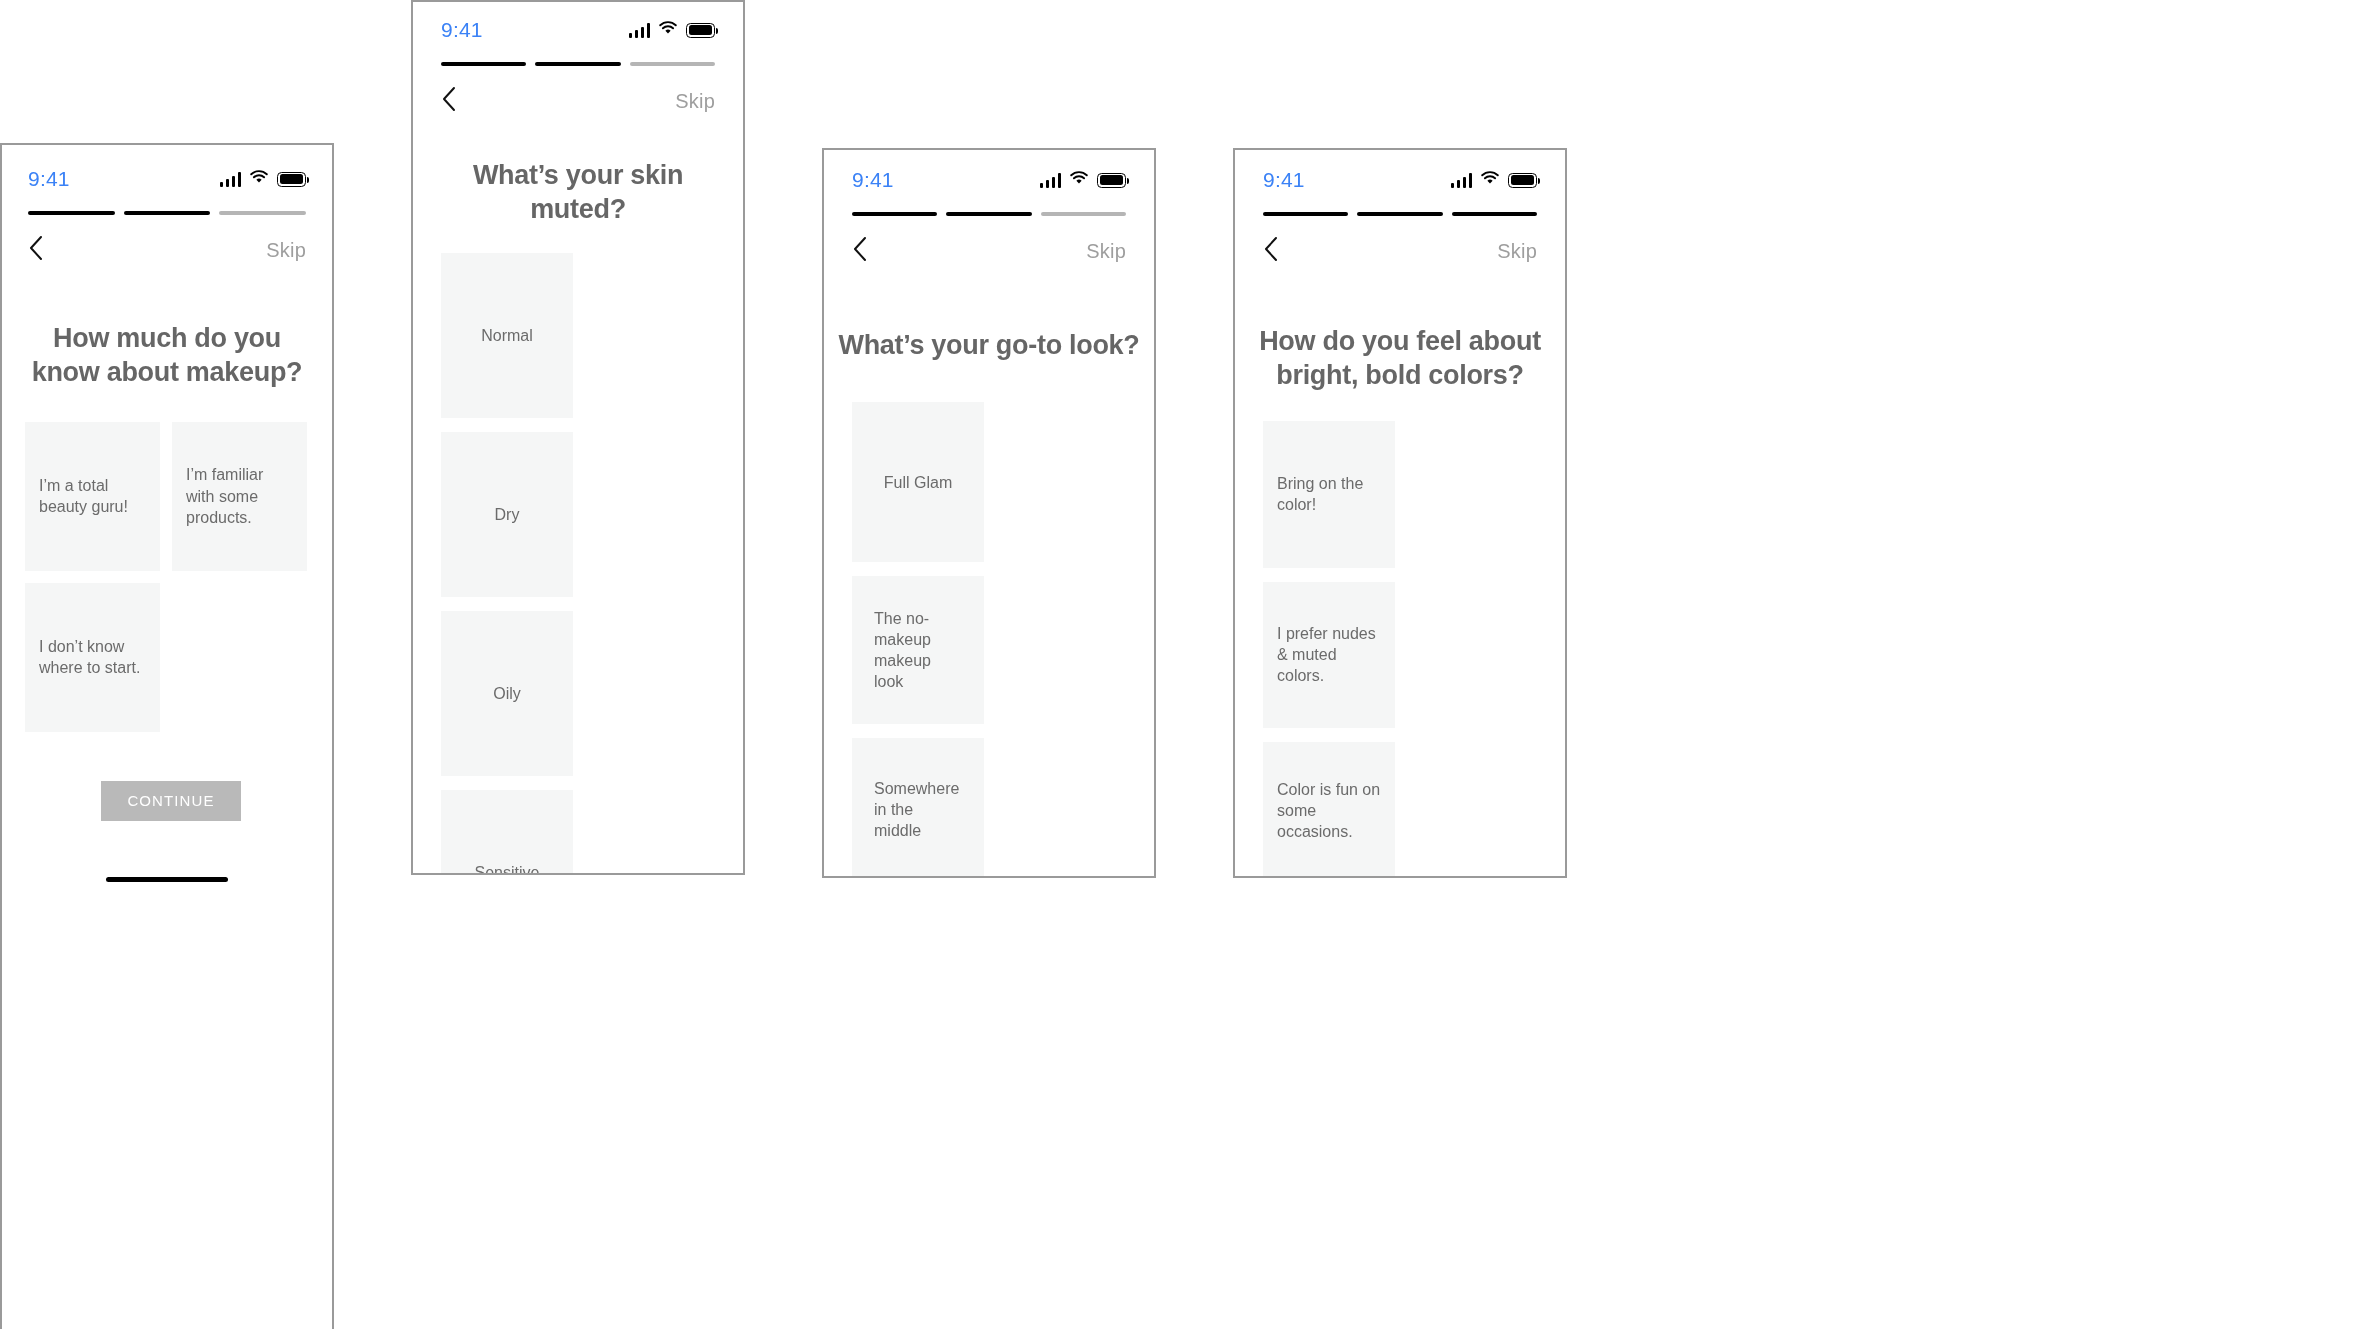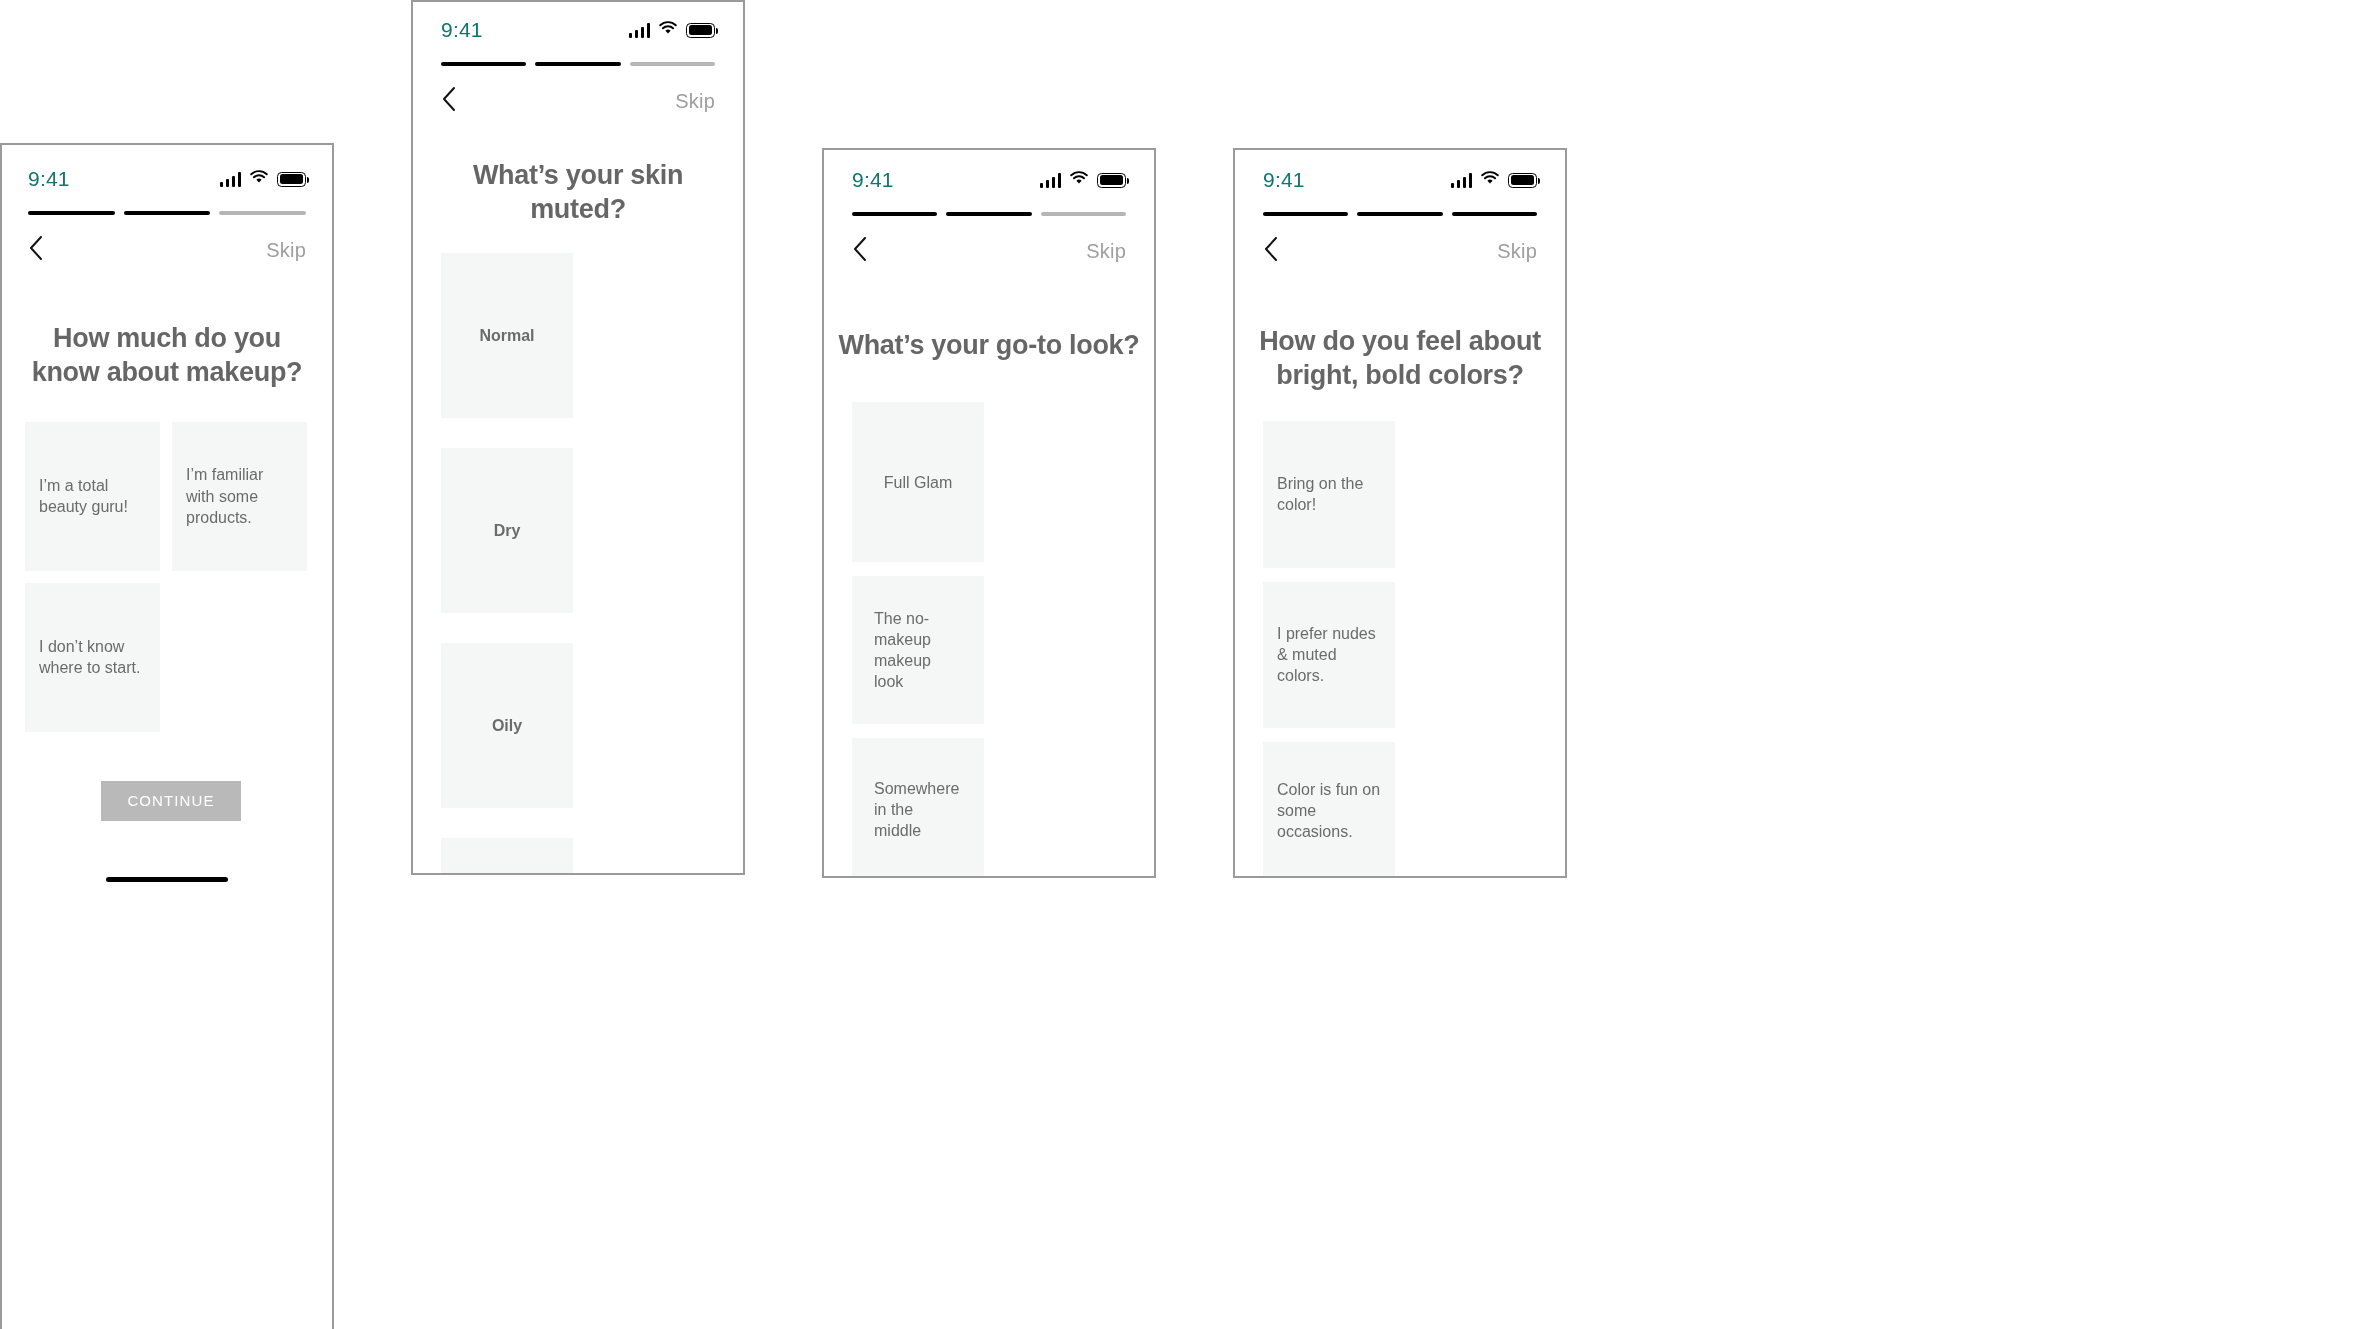--- a/index.html
+++ b/index.html
@@ -29,21 +29,21 @@
   
   .statusbar {
     display: flex;
     align-items: center;
     justify-content: space-between;
     box-sizing: border-box;
   }
   .status-time {
     font-size: 21px;
     font-weight: 500;
-    color: #0f766e;
+    color: #3b82f6;
     letter-spacing: 0.2px;
     white-space: nowrap;
   }
   .status-icons {
     display: flex;
     align-items: center;
     gap: 9px;
   }
 
   
@@ -190,21 +190,21 @@
   #screen-1 .cta       { width: 140px; height: 40px; font-size: 15px; }
   #screen-1 .home-wrap { margin-top: 56px; }
   #screen-1 .home-bar  { width: 122px; height: 5px; }
 
   
   #screen-2 { left: 411px; top: 0px; width: 334px; height: 875px; }
   #screen-2 .statusbar { padding: 16px 28px 0 28px; }
   #screen-2 .progress  { margin: 20px 28px 0 28px; }
   #screen-2 .navrow    { margin: 20px 28px 0 28px; }
   #screen-2 .title     { margin: 42px 18px 0 18px; font-size: 27px; }
-  #screen-2 .options   { margin: 26px 28px 0 28px; gap: 30px; font-weight: bold; }
+  #screen-2 .options   { margin: 26px 28px 0 28px; gap: 14px; }
   #screen-2 .card      { width: 132px; height: 165px; padding: 0 10px; }
 
   
   #screen-3 { left: 822px; top: 148px; width: 334px; height: 730px; }
   #screen-3 .statusbar { padding: 18px 28px 0 28px; }
   #screen-3 .progress  { margin: 20px 28px 0 28px; }
   #screen-3 .navrow    { margin: 20px 28px 0 28px; }
   #screen-3 .title     { margin: 62px 14px 12px 14px; font-size: 27px; }
   #screen-3 .options   { margin: 28px 28px 0 28px; gap: 14px; align-items: flex-start; }
   #screen-3 .card      { width: 132px; padding: 0 22px; }

